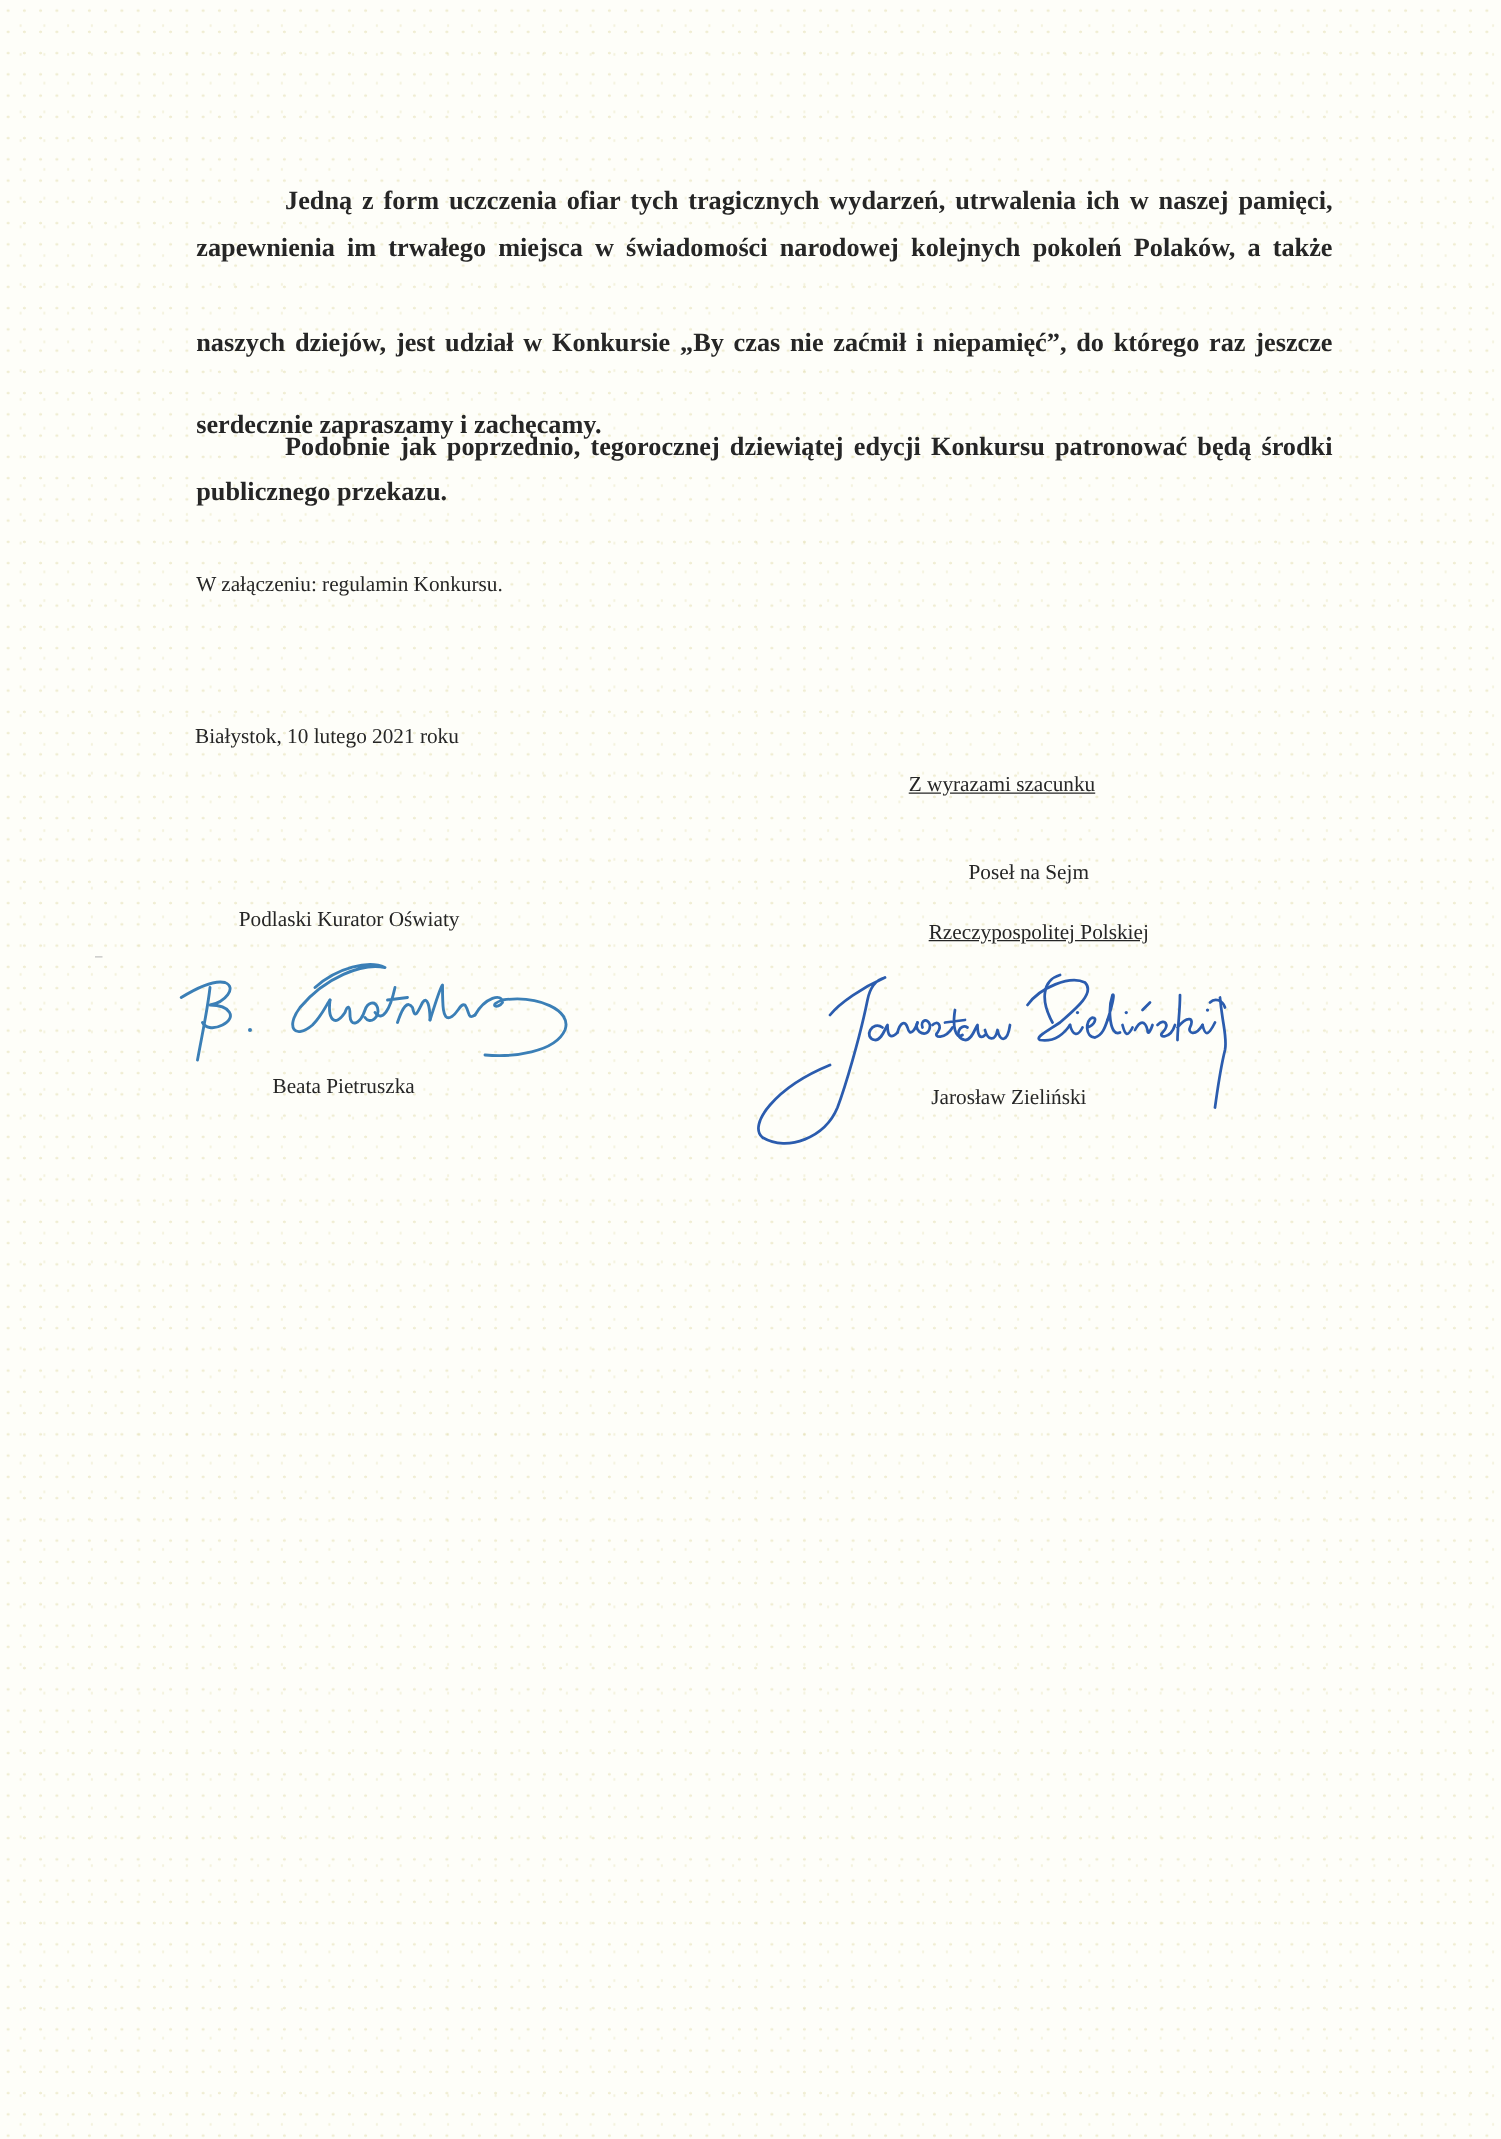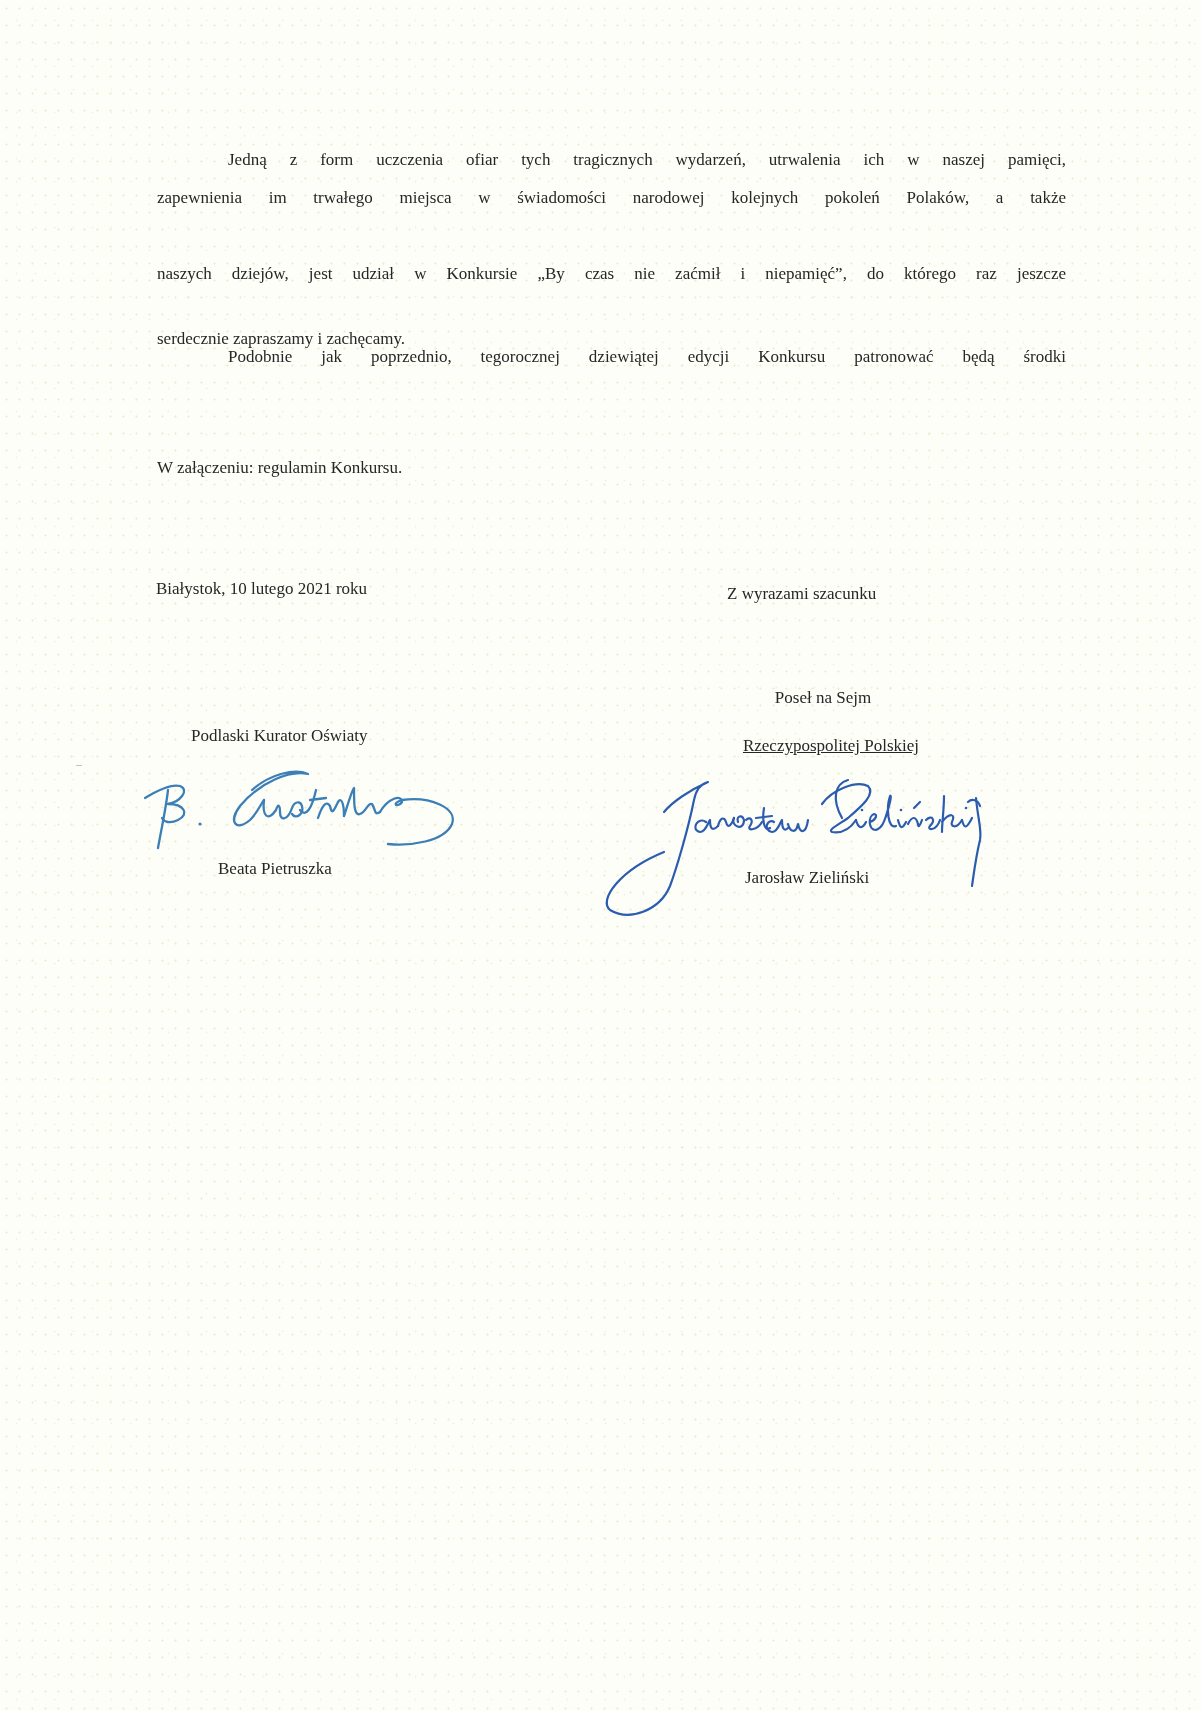--- a/index.html
+++ b/index.html
@@ -24,25 +24,26 @@
       position: absolute;
       left: 0;
       top: 0;
       width: 1201px;
       height: 1711px;
     }
     .line {
       position: absolute;
       left: 157px;
       width: 909px;
-      font-size: 17px;
+      font-size: 21px;
       line-height: 24px;
       white-space: nowrap;
       text-align: justify;
       text-align-last: justify;
+      font-weight: bold;
     }
     .line.last {
       text-align-last: left;
     }
     .line.indent {
       left: 228px;
       width: 838px;
     }
     .block {
       position: absolute;
@@ -62,26 +63,27 @@
 <body>
 
 <div class="page">
 
   <div class="line indent" style="top:148px;">Jedną z form uczczenia ofiar tych tragicznych wydarzeń, utrwalenia ich w naszej pamięci,</div>
   <div class="line" style="top:186px;">zapewnienia im trwałego miejsca w świadomości narodowej kolejnych pokoleń Polaków, a także</div>
   <div class="line" style="top:262px;">naszych dziejów, jest udział w Konkursie „By czas nie zaćmił i niepamięć”, do którego raz jeszcze</div>
   <div class="line last" style="top:301px;margin-top:26px;">serdecznie zapraszamy i zachęcamy.</div>
 
   <div class="line indent" style="top:345px;">Podobnie jak poprzednio, tegorocznej dziewiątej edycji Konkursu patronować będą środki</div>
+  <div class="line last" style="top:381px;">publicznego przekazu.</div>
 
   <div class="block" style="left:157px; top:456px;">W załączeniu: regulamin Konkursu.</div>
 
   <div class="block" style="left:156px; top:577px;">Białystok, 10 lutego 2021 roku</div>
 
-  <div class="block" style="left:727px; top:582px;">Z wyrazami szacunku</div>
+  <div class="block" style="left:727px; top:616px;text-decoration:underline;">Z wyrazami szacunku</div>
 
   <div class="block center" style="left:700px; width:246px; top:686px;">Poseł na Sejm</div>
   <div class="block center" style="left:700px; width:262px; top:734px;text-decoration:underline;">Rzeczypospolitej Polskiej</div>
 
   <div class="block" style="left:191px; top:724px;text-align:right;">Podlaski Kurator Oświaty</div>
 
   <svg class="signature" style="left:140px; top:760px;" width="330" height="100" viewBox="0 0 330 100">
     <g fill="none" stroke="#3b7fb6" stroke-width="2.3" stroke-linecap="round" stroke-linejoin="round">
 
       <path d="M5 38 C 18 30, 32 24, 40 26 C 50 30, 40 42, 28 44 C 44 44, 50 54, 38 60 C 30 64, 24 62, 22 58"></path>

